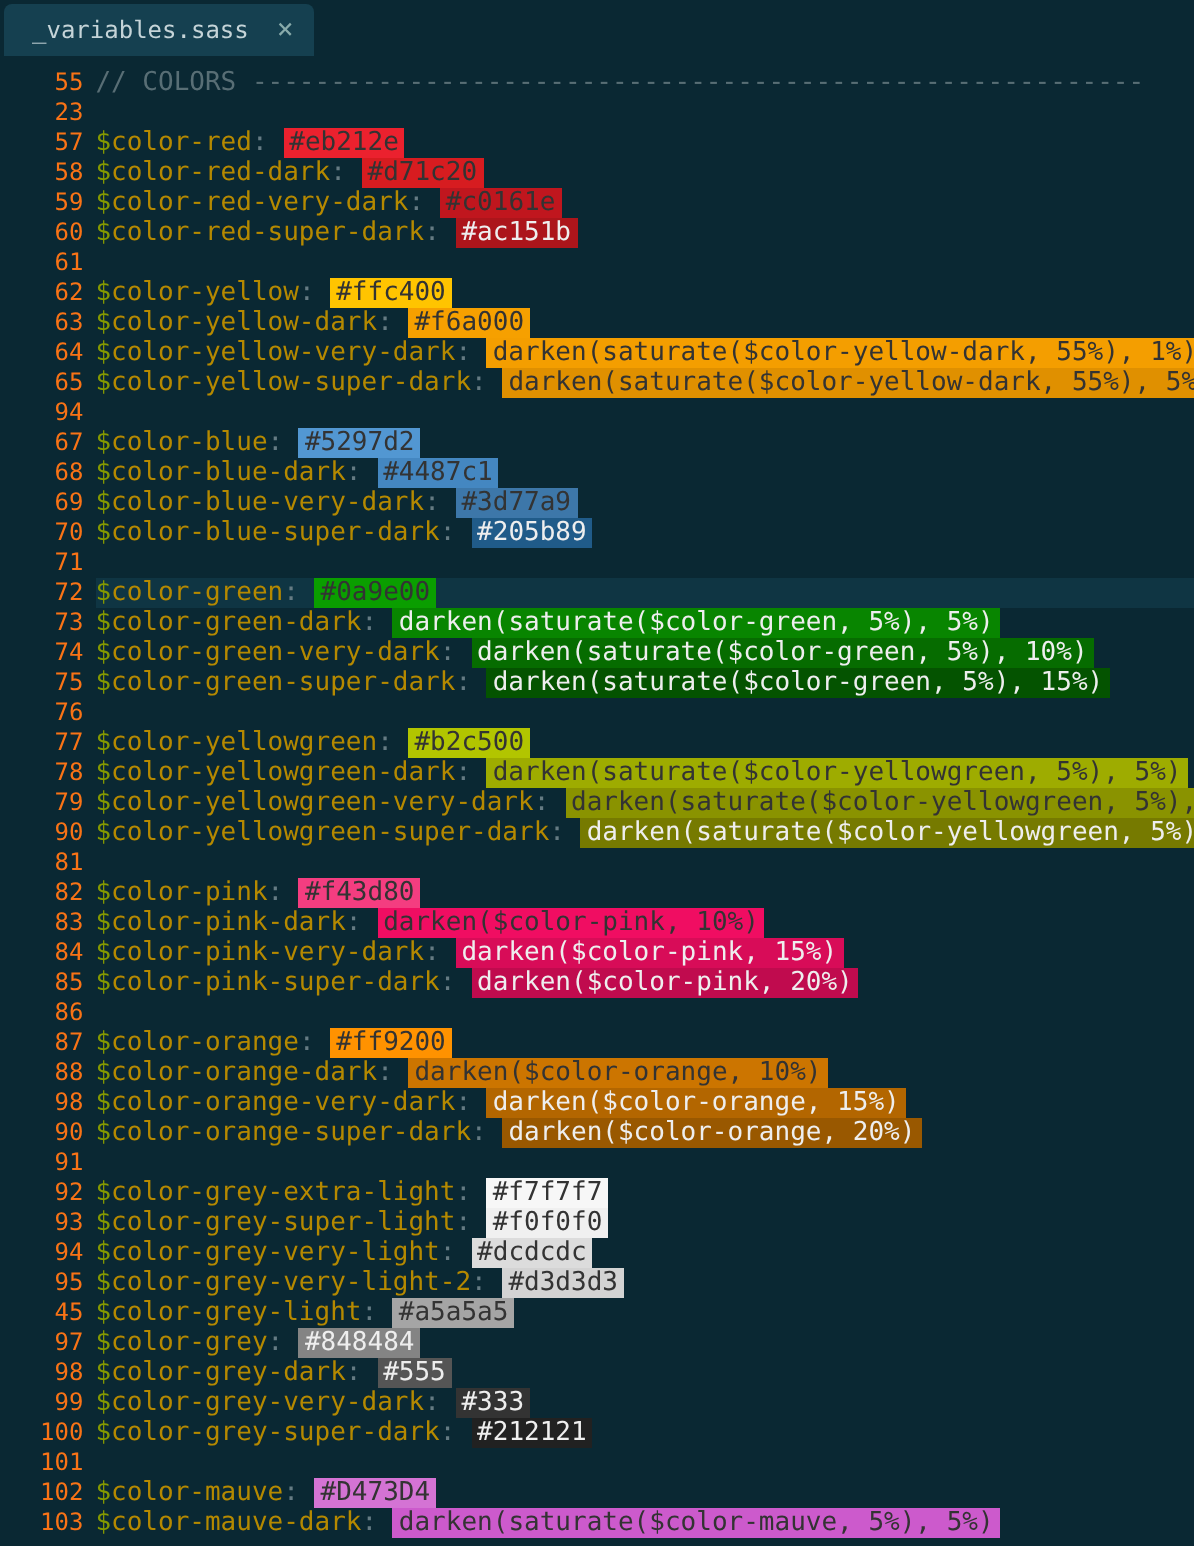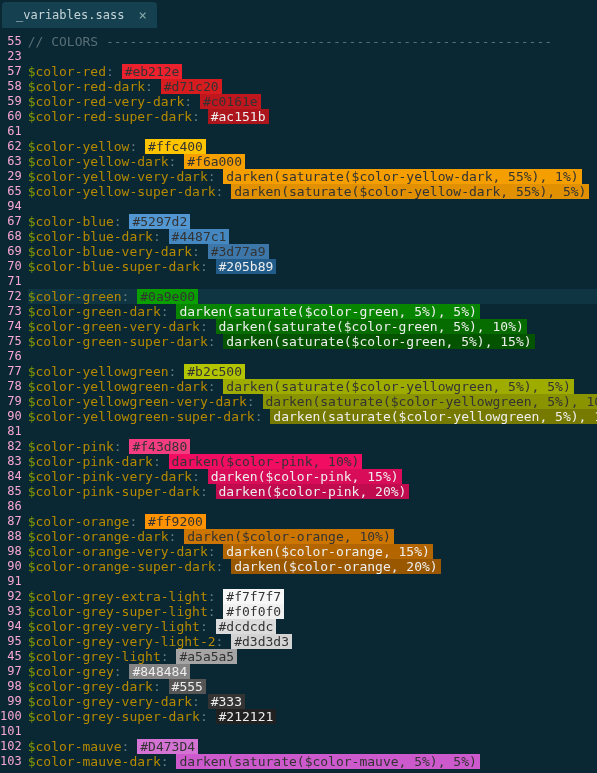--- a/index.html
+++ b/index.html
@@ -1,21 +1,21 @@
 <!DOCTYPE html>
 <html><head>
 <meta charset="utf-8">
 <style>
   * { margin:0; padding:0; box-sizing:border-box; }
   body { background:#0a2833; font-family:"Consolas","Monaco",monospace; font-size:13px; width:597px; height:773px; overflow:hidden; color:#839496; }
   .tabs { display:flex; background:#0a2833; height:30px; align-items:center; padding-left:0; }
   .tab { background:#154050; color:#c5d4d8; padding:6px 10px 6px 14px; display:flex; align-items:center; gap:14px; border-radius:4px 4px 0 0; font-size:12px; margin-left:2px;}
   .tab .close { color:#8aa; font-size:14px; line-height:12px;}
   .editor { display:flex; }
-  .gutter { width:32px; text-align:right; padding-right:6px; color:#f9a8d4; font-size:12px; user-select:none; line-height:15px; padding-top:4px;}
+  .gutter { width:32px; text-align:right; padding-right:6px; color:#f97316; font-size:12px; user-select:none; line-height:15px; padding-top:4px;margin-left:20px;}
   .gutter div { height:15px; }
   .code { flex:1; padding-top:4px; line-height:15px; white-space:pre; position:relative;}
   .ln { height:15px; display:flex; align-items:center; }
   .ln.hl { background:#0f3543; }
   .sg { color:#859900; } 
   .vn { color:#b58900; } 
   .op { color:#657b83; }
   .cm { color:#586e75;text-align:center; }
   .sw { display:inline-block; padding:0 3px; color:#1a1a1a; }
 </style>
@@ -33,21 +33,21 @@
   <div class="gutter" id="gutter">
       <div>55</div>
       <div>23</div>
       <div>57</div>
       <div>58</div>
       <div>59</div>
       <div>60</div>
       <div>61</div>
       <div>62</div>
       <div>63</div>
-      <div>29</div>
+      <div>64</div>
       <div>65</div>
       <div>94</div>
       <div>67</div>
       <div>68</div>
       <div>69</div>
       <div>70</div>
       <div>71</div>
       <div>72</div>
       <div>73</div>
       <div>74</div>

